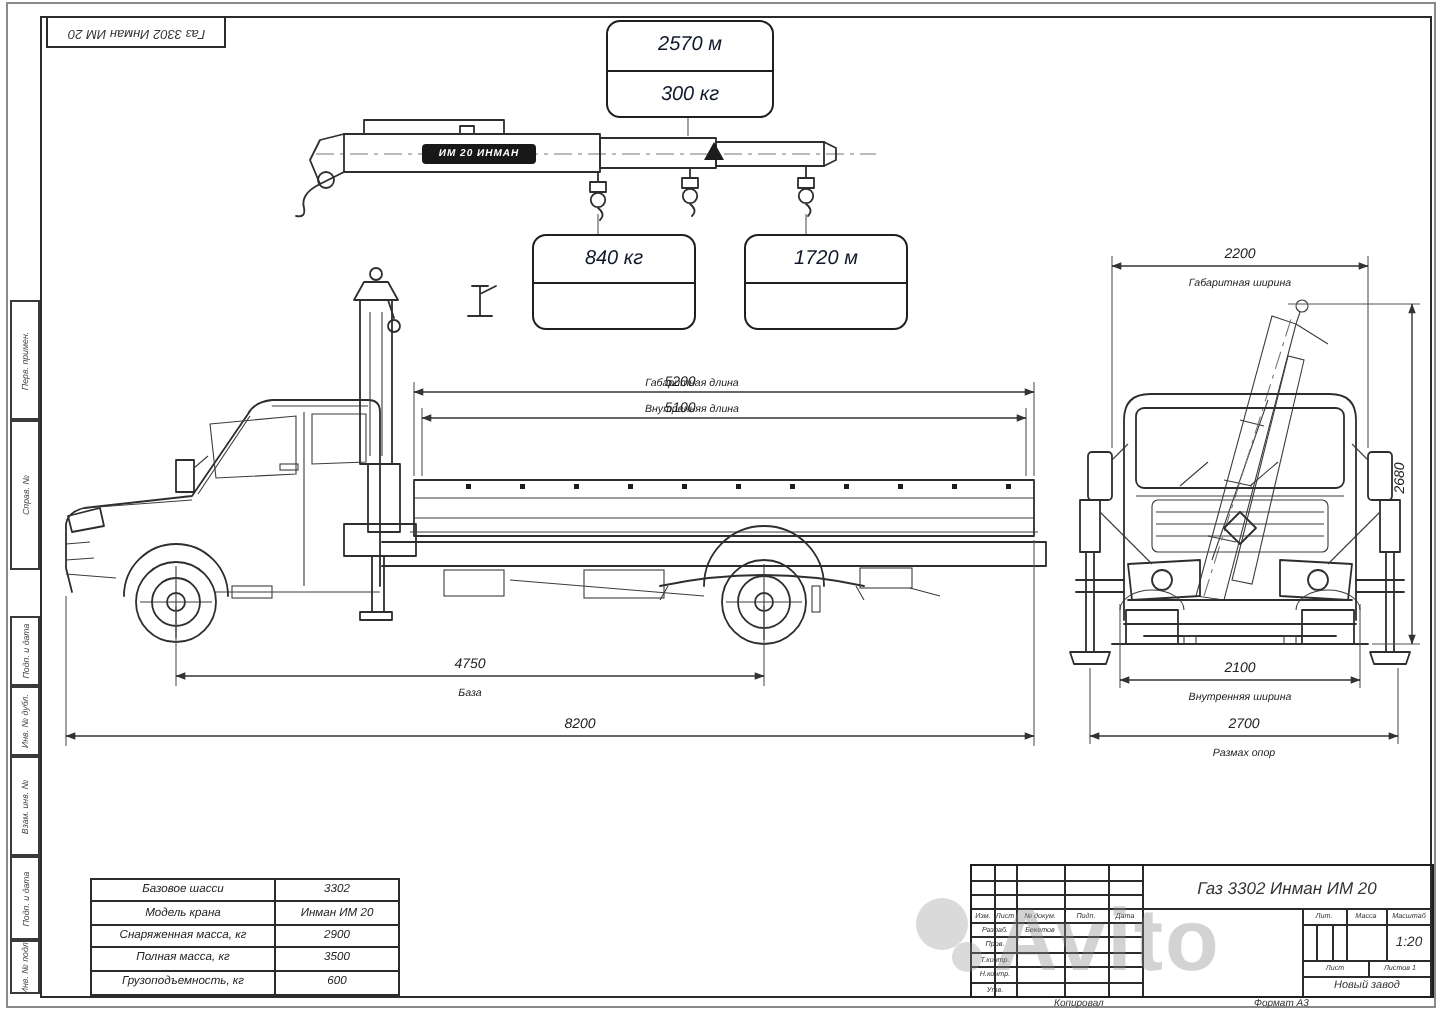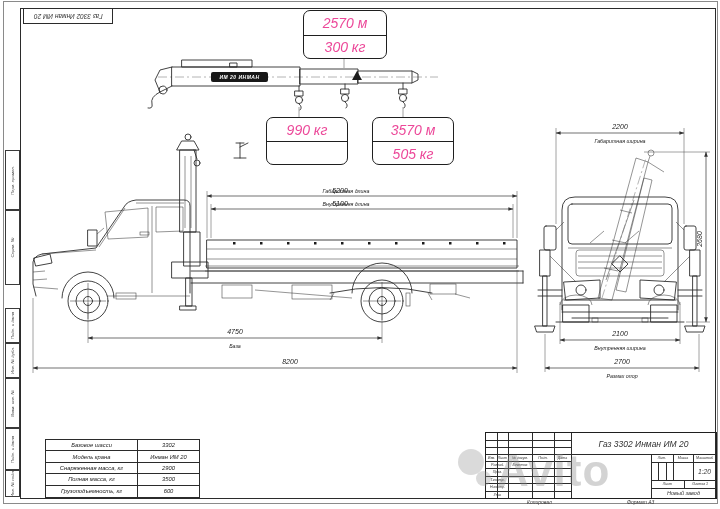--- a/index.html
+++ b/index.html
@@ -9,21 +9,21 @@
   .edge{position:absolute;left:3px;top:1px;width:713px;height:501px;border:1px solid #8a8a8a;}
   .frame{position:absolute;left:20px;top:8px;width:694px;height:489px;border:1.5px solid #2b2b2b;}
   .stamp{position:absolute;left:23px;top:8px;width:88px;height:14px;border:1px solid #2b2b2b;
          display:flex;align-items:center;justify-content:center;}
   .stamp span{transform:rotate(180deg);font-style:italic;font-size:6.5px;white-space:nowrap;color:#333;}
   .vcell{position:absolute;left:5px;width:15px;border:1px solid #3a3a3a;box-sizing:border-box;
          display:flex;align-items:center;justify-content:center;overflow:hidden;}
   .vcell span{transform:rotate(-90deg);font-size:4.4px;font-style:italic;white-space:nowrap;color:#444;}
   .loadbox{position:absolute;border:1.3px solid #1f1f1f;border-radius:7px;background:#fff;
            font-style:italic;text-align:center;overflow:hidden;}
-  .loadbox .lr{height:50%;display:flex;align-items:center;justify-content:center;font-size:14px;color:#ec4899;}
+  .loadbox .lr{height:50%;display:flex;align-items:center;justify-content:center;font-size:10px;color:#0f172a;}
   .loadbox .lr:first-child{border-bottom:1.2px solid #1f1f1f;}
   .decal{position:absolute;left:211px;top:72px;width:57px;height:10px;background:#181818;border-radius:2px;
          color:#fff;font-size:5px;font-style:italic;font-weight:bold;display:flex;align-items:center;justify-content:center;letter-spacing:.5px;}
   .spec{position:absolute;left:45px;top:439px;width:155px;height:59px;border:1.2px solid #2b2b2b;box-sizing:border-box;}
   .spec .r{display:flex;height:20%;box-sizing:border-box;border-bottom:1px solid #2b2b2b;}
   .spec .r:last-child{border-bottom:none;}
   .spec .c{display:flex;align-items:center;justify-content:center;font-size:5.8px;font-style:italic;color:#222;box-sizing:border-box;}
   .spec .c1{width:92px;border-right:1px solid #2b2b2b;}
   .spec .c2{width:61px;}
   .tb{position:absolute;left:485px;top:432px;width:230px;height:65px;border:1.4px solid #1f1f1f;box-sizing:content-box;}
@@ -275,25 +275,24 @@
     </g>
   </svg>
 
   <div class="decal">ИМ 20 ИНМАН</div>
 
   <div class="loadbox" style="left:303px;top:10px;width:82px;height:47px">
     <div class="lr">2570 м</div>
     <div class="lr">300 кг</div>
   </div>
   <div class="loadbox" style="left:266px;top:117px;width:80px;height:46px">
-    <div class="lr">990 кг</div>
+    <div class="lr">840 кг</div>
   </div>
   <div class="loadbox" style="left:372px;top:117px;width:80px;height:46px">
-    <div class="lr">3570 м</div>
-    <div class="lr">505 кг</div>
+    <div class="lr">1720 м</div>
   </div>
 
   <div class="spec">
     <div class="r">
       <div class="c c1">Базовое шасси</div>
       <div class="c c2">3302</div>
     </div>
     <div class="r">
       <div class="c c1">Модель крана</div>
       <div class="c c2">Инман ИМ 20</div>

